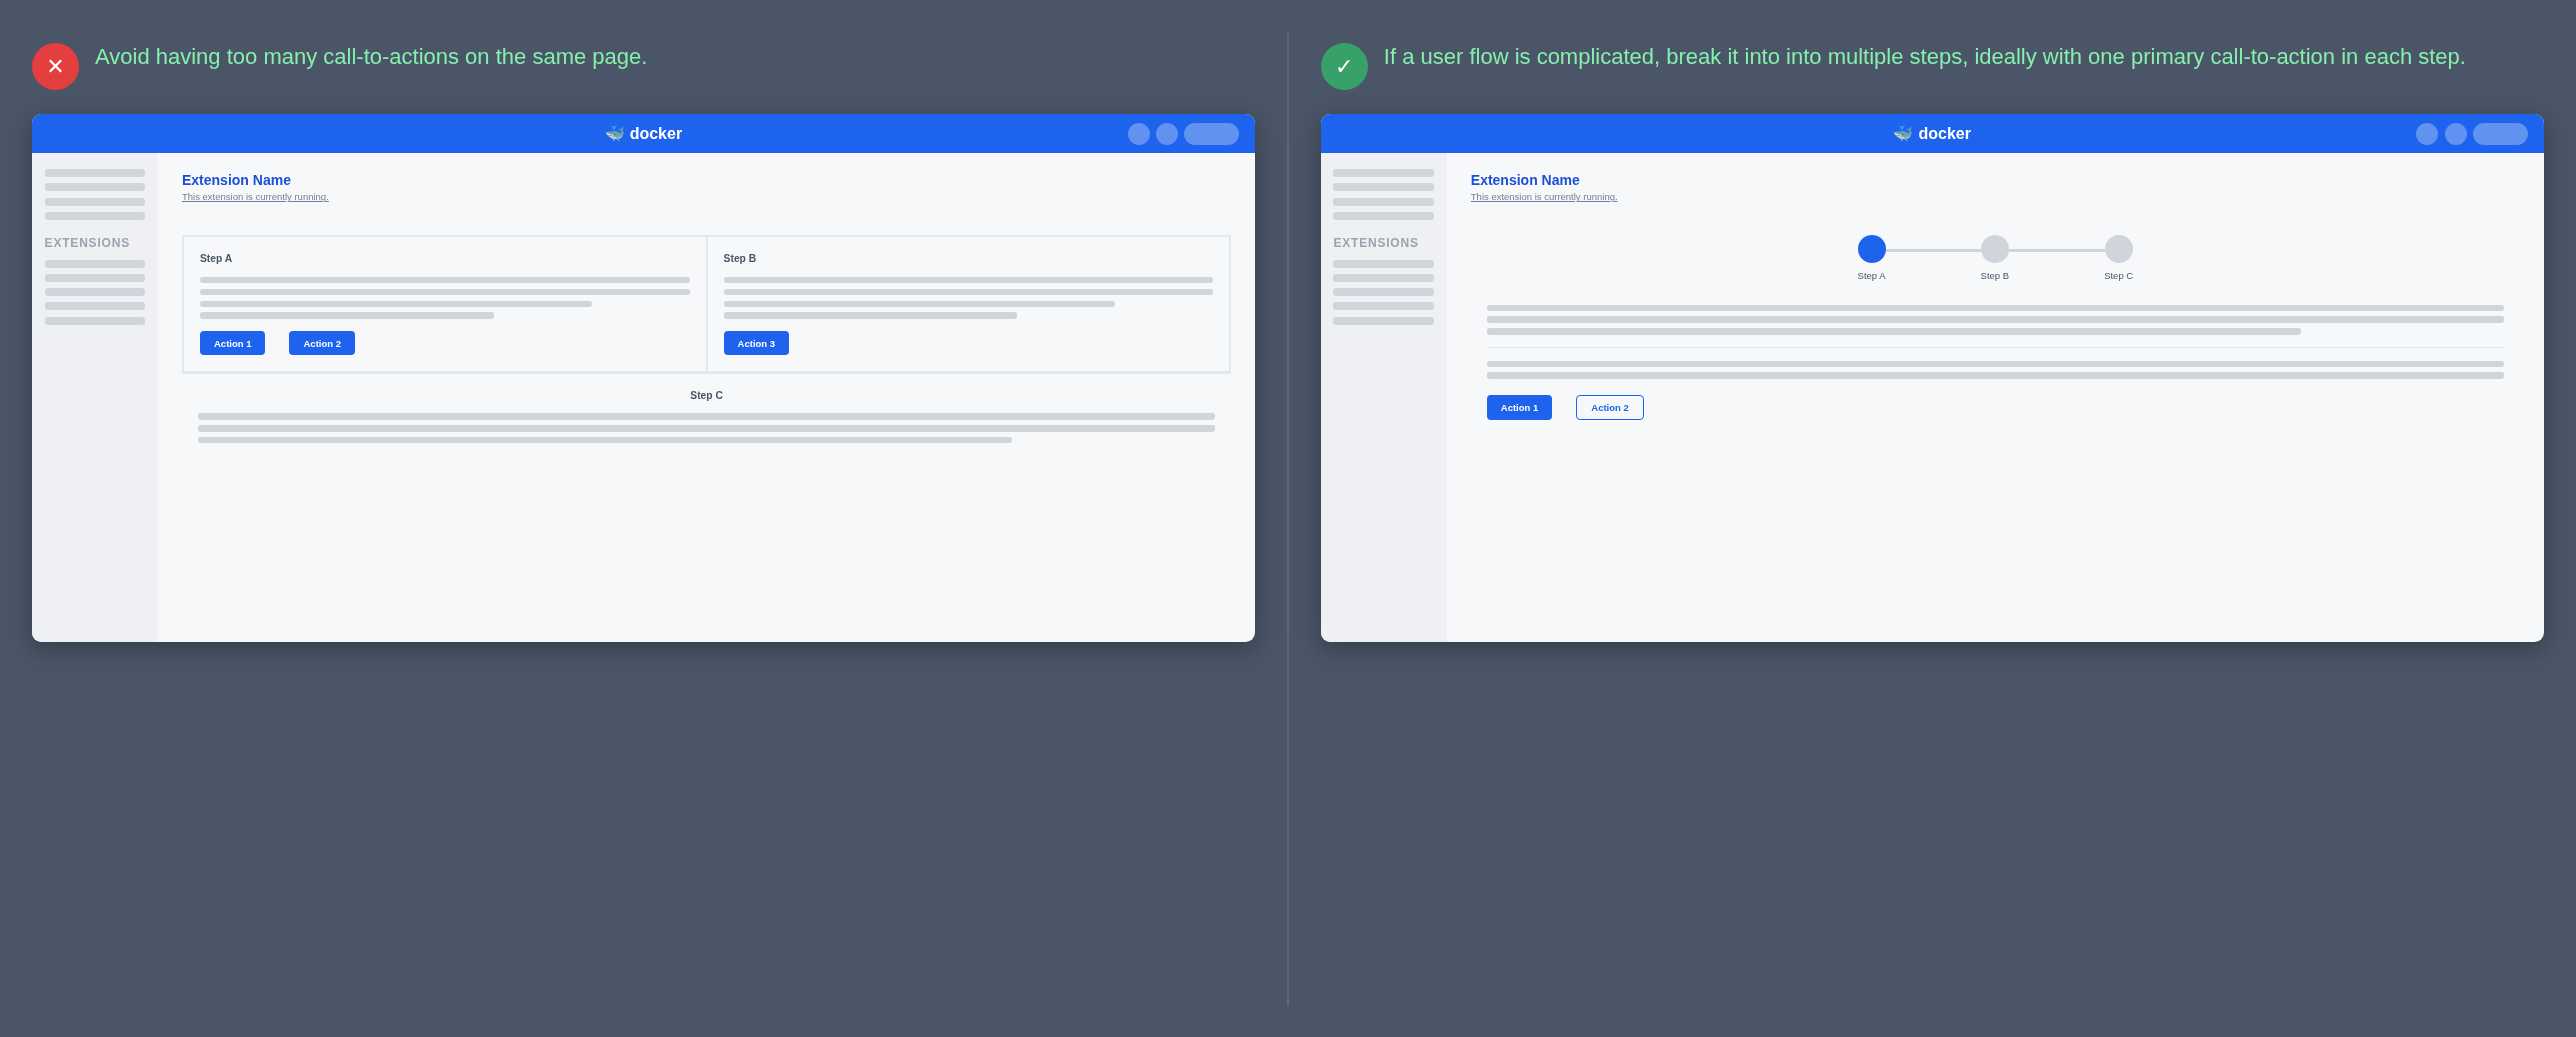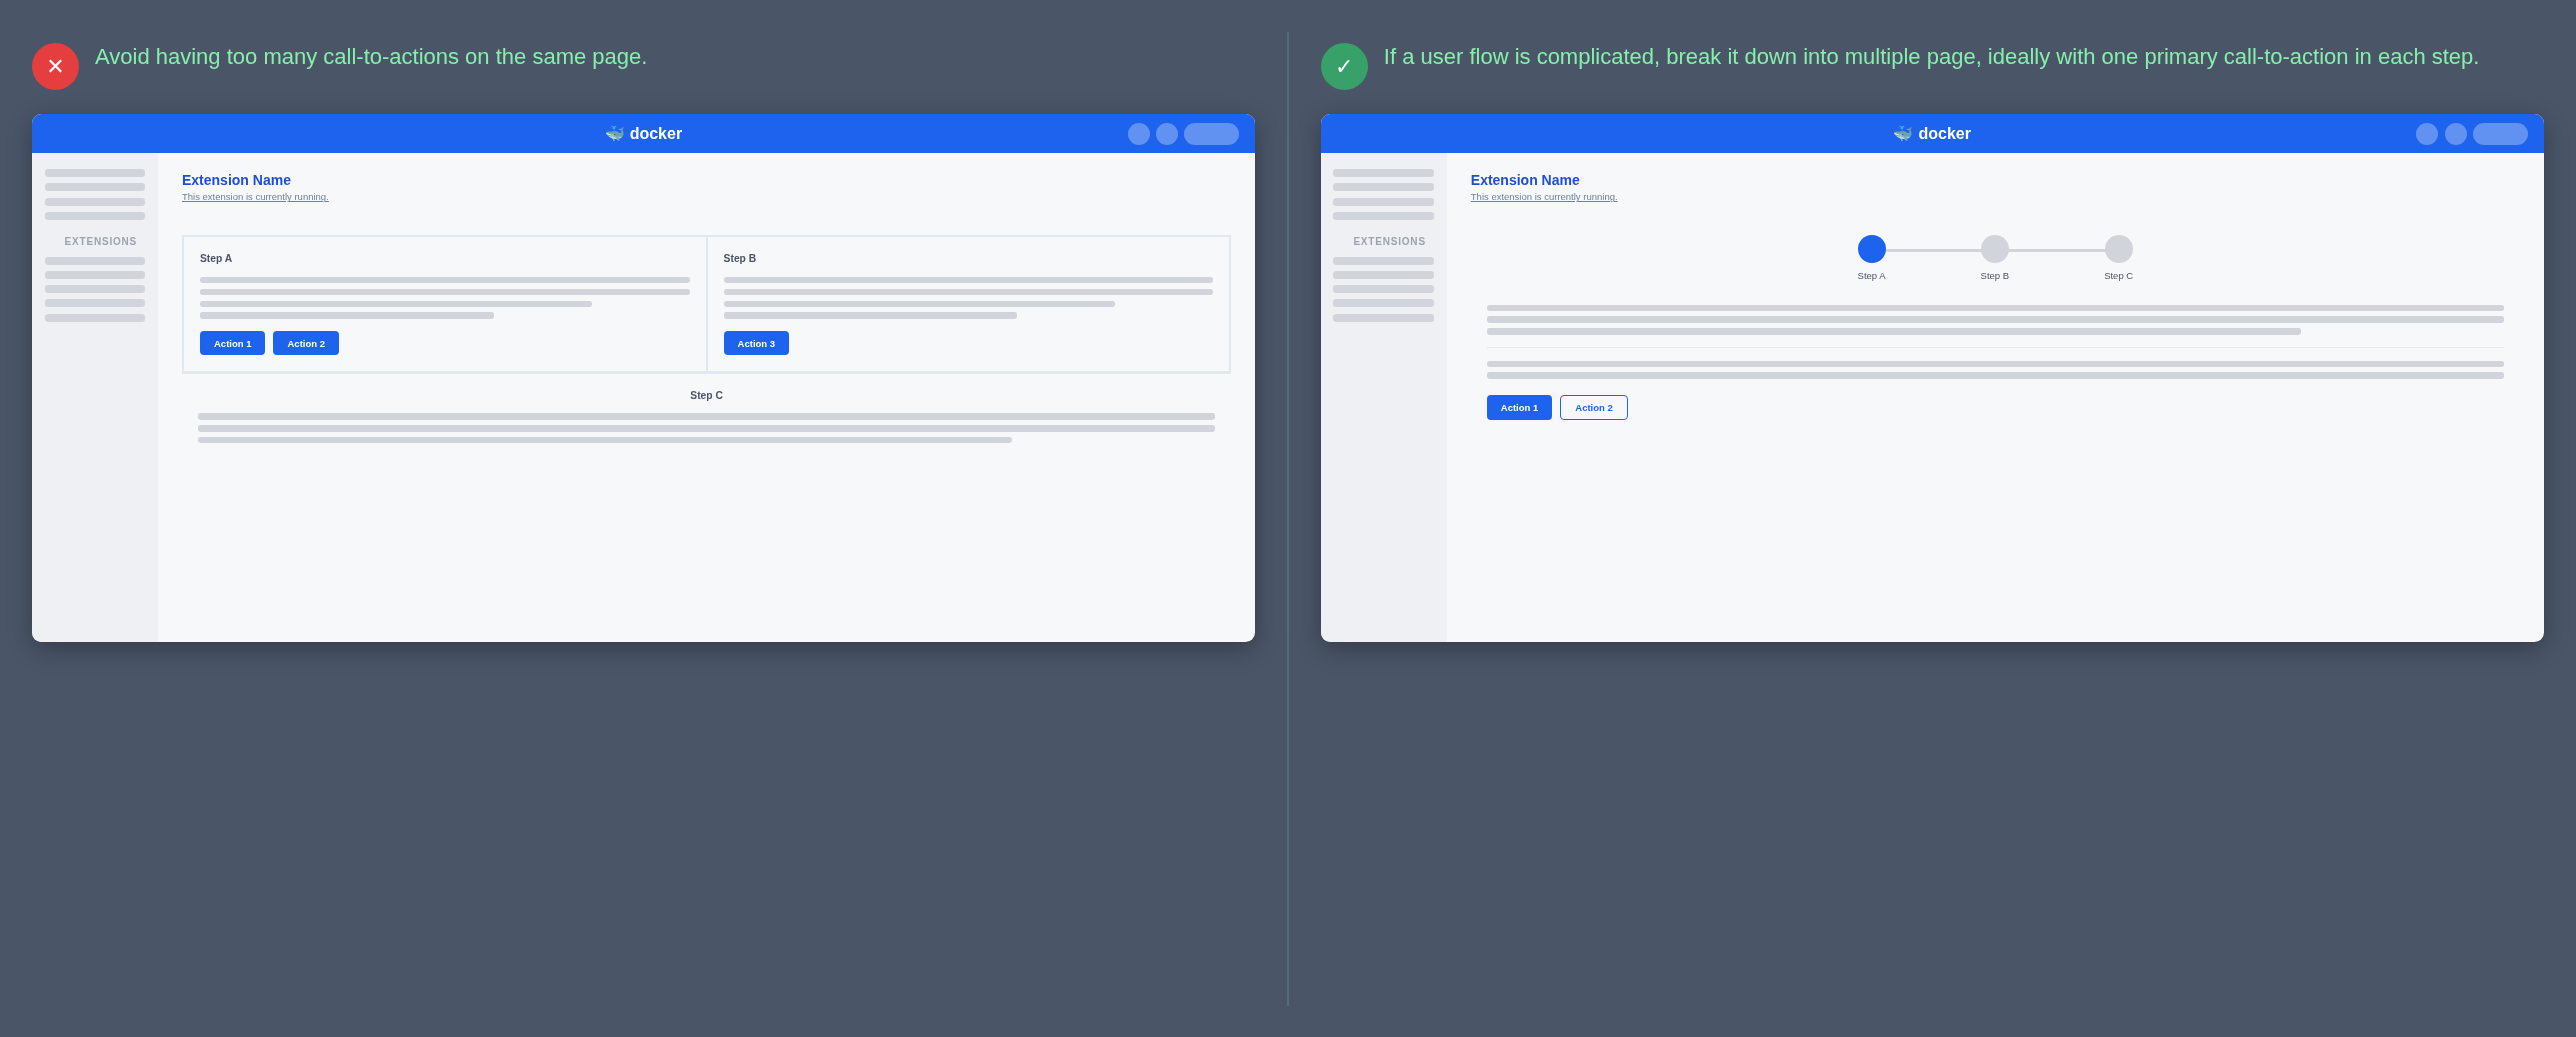--- a/index.html
+++ b/index.html
@@ -126,27 +126,26 @@
       margin-bottom: 16px;
     }
 
     .sidebar-line {
       height: 8px;
       background: #d1d5db;
       border-radius: 3.2px;
     }
 
     .sidebar-label {
-      font-size: 10px;
+      font-size: 12px;
       color: #9ca3af;
       text-transform: uppercase;
       font-weight: 700;
       margin-bottom: 9.5px;
       letter-spacing: 0.8px;
-      margin-left: 20px;
     }
 
     .sidebar-items {
       display: flex;
       flex-direction: column;
       gap: 6.3px;
     }
 
     .sidebar-item-line {
       height: 8px;
@@ -207,21 +206,21 @@
       background: #d1d5db;
       border-radius: 2.4px;
     }
 
     .content-line.short { width: 60%; }
     .content-line.medium { width: 80%; }
     .content-line.full { width: 100%; }
 
     .step-actions {
       display: flex;
-      gap: 8px;
+      gap: 24px;
       margin-top: 9.5px;
     }
 
     .btn-primary {
       background: #1d63ed;
       color: white;
       border: none;
       border-radius: 4px;
       padding: 6.3px 14px;
       font-size: 9.5px;
@@ -406,21 +405,21 @@
       </div>
     </div>
   </div>
 </div>
 
 <div class="vertical-divider"></div>
 
 <div class="panel">
   <div class="panel-header">
     <div class="panel-icon success">✓</div>
-    <p class="panel-description">If a user flow is complicated, break it down into multiple page, ideally with one primary call-to-action in each step.</p>
+    <p class="panel-description">If a user flow is complicated, break it into into multiple steps, ideally with one primary call-to-action in each step.</p>
   </div>
 
   <div class="docker-window">
     <div class="docker-titlebar">
       <div class="docker-logo">
         <span>🐳</span>
         <span>docker</span>
       </div>
       <div class="titlebar-buttons">
         <div class="titlebar-btn"></div>

